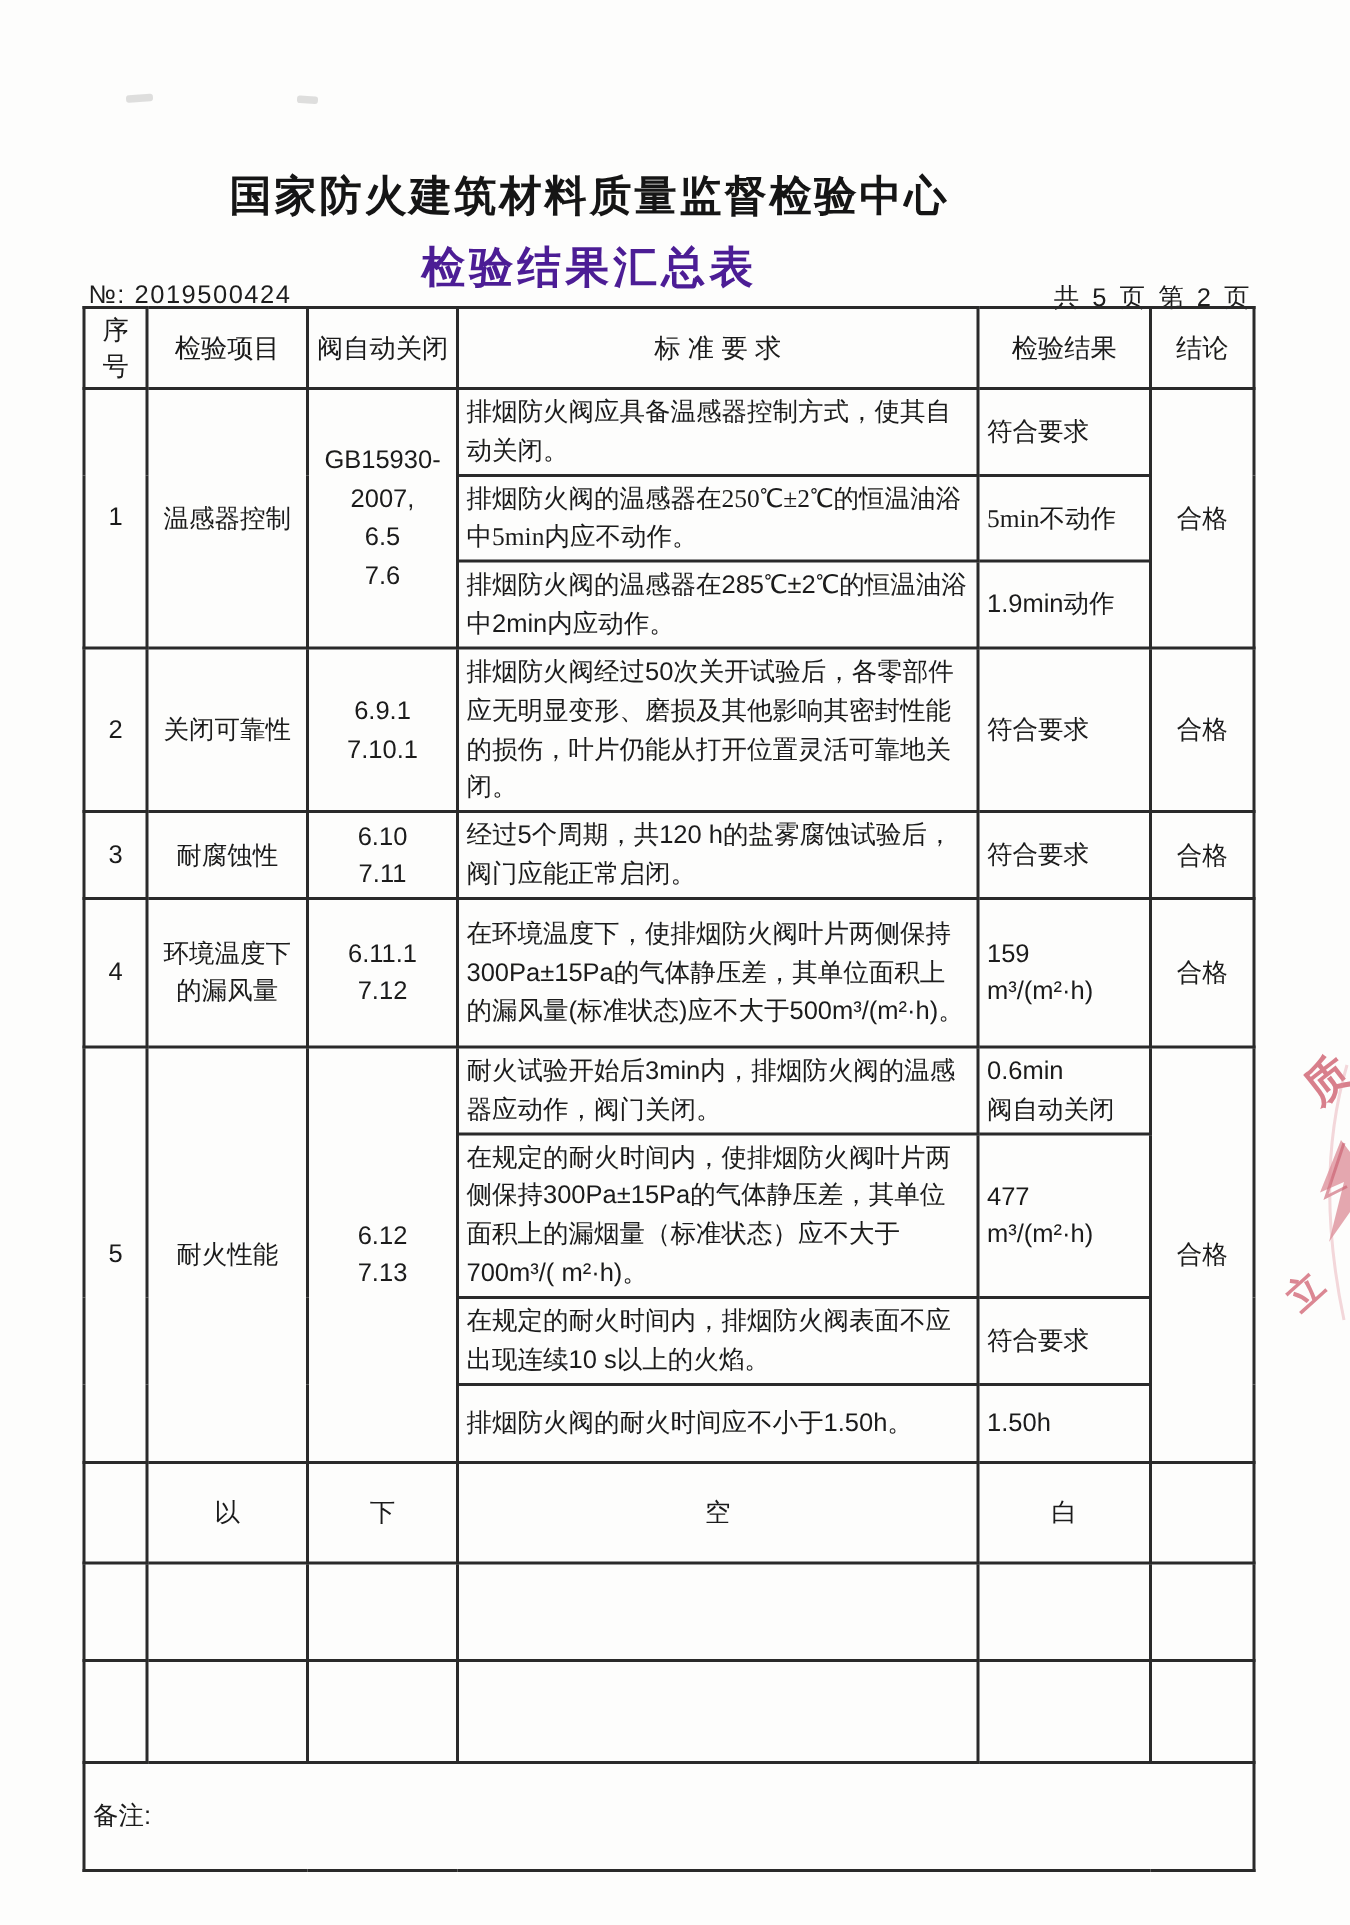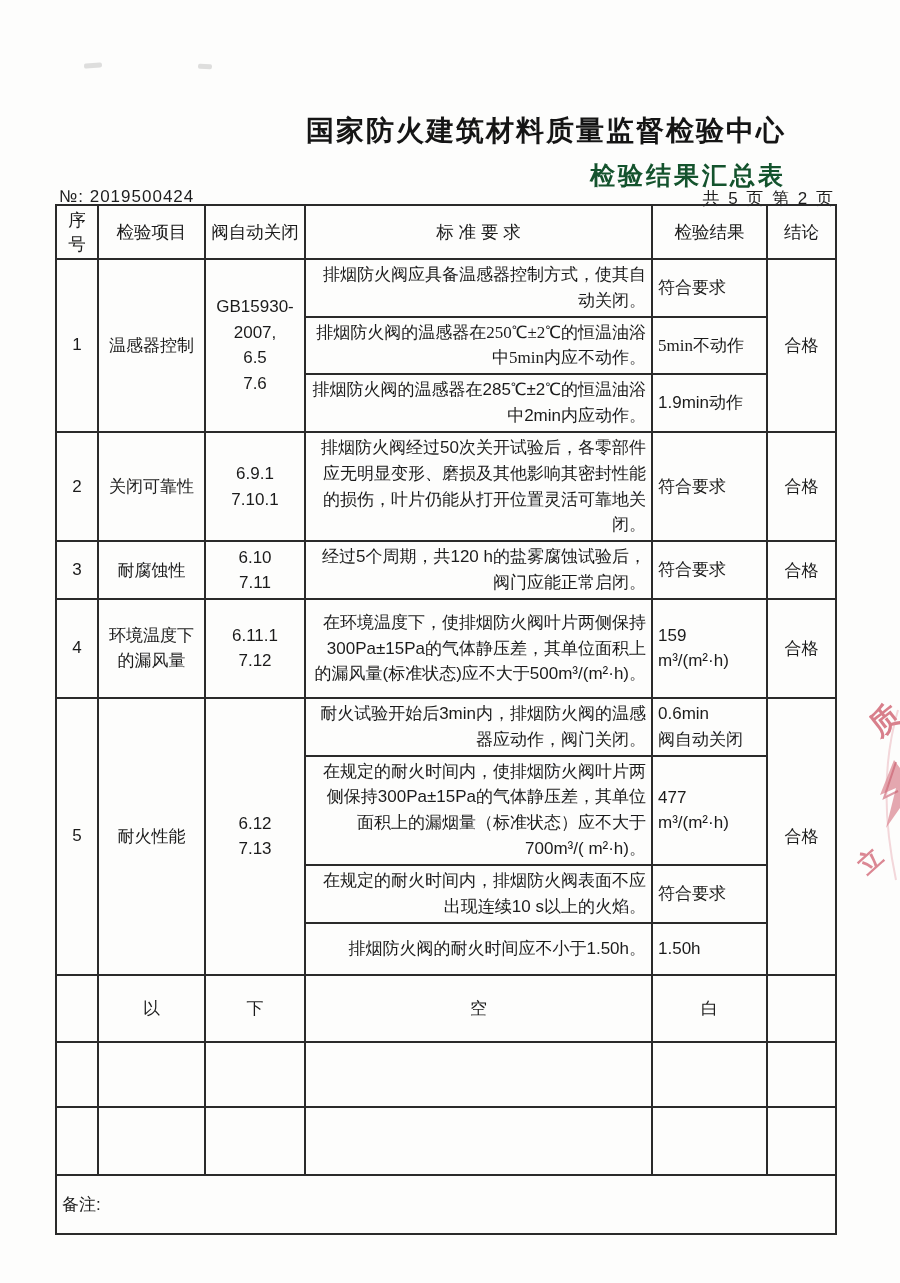--- a/index.html
+++ b/index.html
@@ -7,60 +7,60 @@
     width:900px;height:1283px;position:relative;overflow:hidden;
     background:#fdfdfc;
     font-family:"Liberation Sans",sans-serif;
     color:#1d1d1d;
   }
   
   .artifact{position:absolute;background:#b9b9b9;opacity:.45;border-radius:2px;}
   .artifact.a1{left:84px;top:63px;width:18px;height:5px;transform:rotate(-4deg);}
   .artifact.a2{left:198px;top:64px;width:14px;height:5px;transform:rotate(3deg);}
 
-  .title-block{position:absolute;left:0;top:112px;width:786px;text-align:right;}
+  .title-block{position:absolute;left:0;top:112px;width:786px;text-align:center;}
   .title-main{font-size:28px;font-weight:bold;letter-spacing:2px;color:#151515;}
-  .title-sub{font-size:25px;font-weight:bold;letter-spacing:3px;margin-top:9px;color:#14532d;}
+  .title-sub{font-size:29px;font-weight:bold;letter-spacing:3px;margin-top:9px;color:#4c1d95;}
 
   .meta-row{position:absolute;left:57px;top:187px;width:778px;height:22px;font-size:17px;}
   .report-no{position:absolute;left:2px;top:0;letter-spacing:1px;}
   .page-info{position:absolute;right:0;top:0;letter-spacing:2px;margin-left:30px;}
 
   table.main{
     position:absolute;left:55px;top:204px;width:780px;
     border-collapse:collapse;table-layout:fixed;
     font-size:17px;color:#1b1b1b;
   }
   table.main td,table.main th{
     border:2px solid #2a2a2a;
     padding:2px 5px;
     vertical-align:middle;
     overflow:hidden;
     font-weight:normal;
   }
   th.hdr{font-size:17.5px;text-align:center;padding:4px 2px;}
   td.c{text-align:center;}
-  td.req{text-align:right;line-height:1.52;padding:3px 7px 3px 8px;}
+  td.req{text-align:left;line-height:1.52;padding:3px 7px 3px 8px;}
   td.pre{white-space:pre-line;text-align:center;line-height:1.5;}
   td.res{text-align:left;white-space:pre-line;line-height:1.5;}
   tr.h-head{height:38px;}
   tr.h-r1a{height:50px;}
   tr.h-r1b{height:51px;font-family:Liberation Serif, serif;}
   tr.h-r1c{height:49px;}
   tr.h-r2{height:90px;}
   tr.h-r3{height:55px;}
   tr.h-r4{height:99px;}
   tr.h-r5a{height:56px;}
   tr.h-r5b{height:93px;}
   tr.h-r5c{height:50px;}
   tr.h-r5d{height:52px;}
   tr.h-blank{height:67px;}
   tr.h-e1{height:65px;}
   tr.h-e2{height:68px;}
-  tr.h-remark{height:59px;}
+  tr.h-remark{height:72px;}
   td.remark-cell{text-align:left;vertical-align:middle;padding-left:8px;font-size:17px;}
 
   
   .stamp{position:absolute;right:0;top:690px;width:44px;height:210px;overflow:hidden;pointer-events:none;}
   .stamp .glyph{position:absolute;color:#d06070;opacity:.8;font-weight:bold;}
   .stamp .g1{left:14px;top:10px;font-size:30px;transform:rotate(-38deg);}
   .stamp .g2{left:2px;top:155px;font-size:24px;transform:rotate(-42deg);opacity:.75;}
   .stamp svg{position:absolute;left:0;top:0;}
 </style>
 </head>

